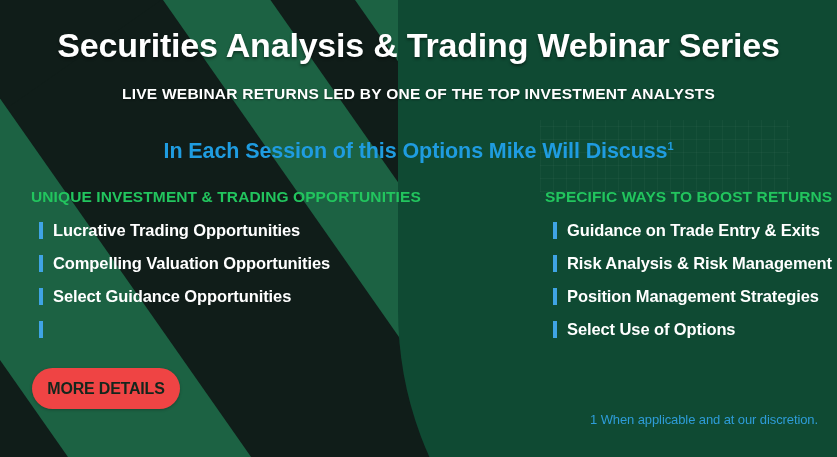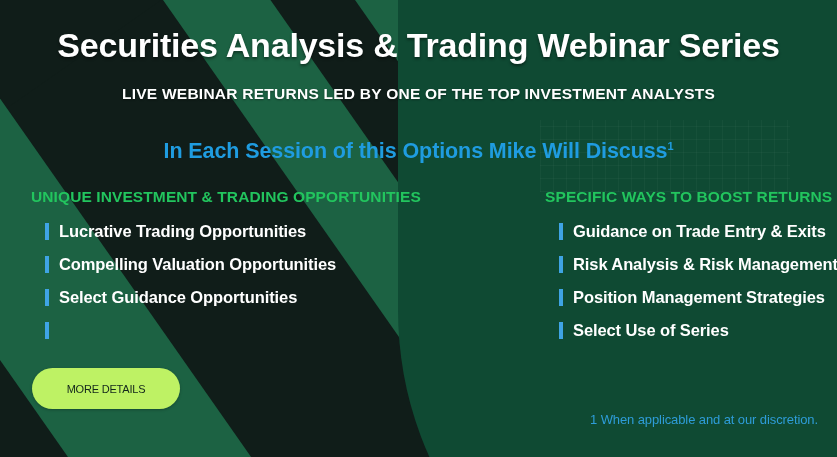--- a/index.html
+++ b/index.html
@@ -143,21 +143,21 @@
 
   .col-head {
     color: #22c55e;
     font-size: 15.5px;
     font-weight: bold;
     letter-spacing: .1px;
     margin-bottom: 13px;
     white-space: nowrap;
   }
 
-  .bullet-list { list-style: none; margin: 14px; padding: 0; }
+  .bullet-list { list-style: none; margin: 8px; padding: 0; }
   .bullet {
     display: flex;
     align-items: center;
     margin-bottom: 11px;
     height: 22px;
   }
   .bullet-mark {
     width: 4px;
     height: 17px;
     background: #3fa4e4;
@@ -173,25 +173,25 @@
   }
 
   .cta {
     position: absolute;
     left: 32px;
     top: 368px;
     width: 148px;
     height: 41px;
     border: none;
     border-radius: 21px;
-    background: #bef264;
+    background: #ef4444;
     color: #13261c;
     font-family: "Liberation Sans", sans-serif;
-    font-size: 11px;
-    font-weight: normal;
+    font-size: 16px;
+    font-weight: bold;
     letter-spacing: -0.2px;
     cursor: pointer;
     box-shadow: 0 1px 3px rgba(0,0,0,.25);
   }
 
   .footnote {
     position: absolute;
     right: 28px;
     top: 412px;
     color: #2e9cd8;
@@ -258,21 +258,21 @@
           <li class="bullet">
             <span class="bullet-mark"></span>
             <span class="bullet-text">Risk Analysis &amp; Risk Management</span>
           </li>
           <li class="bullet">
             <span class="bullet-mark"></span>
             <span class="bullet-text">Position Management Strategies</span>
           </li>
           <li class="bullet">
             <span class="bullet-mark"></span>
-            <span class="bullet-text">Select Use of Series</span>
+            <span class="bullet-text">Select Use of Options</span>
           </li>
         </ul>
       </div>
 
     </div>
 
     <button class="cta">MORE DETAILS</button>
 
     <div class="footnote">1 When applicable and at our discretion.</div>
 

